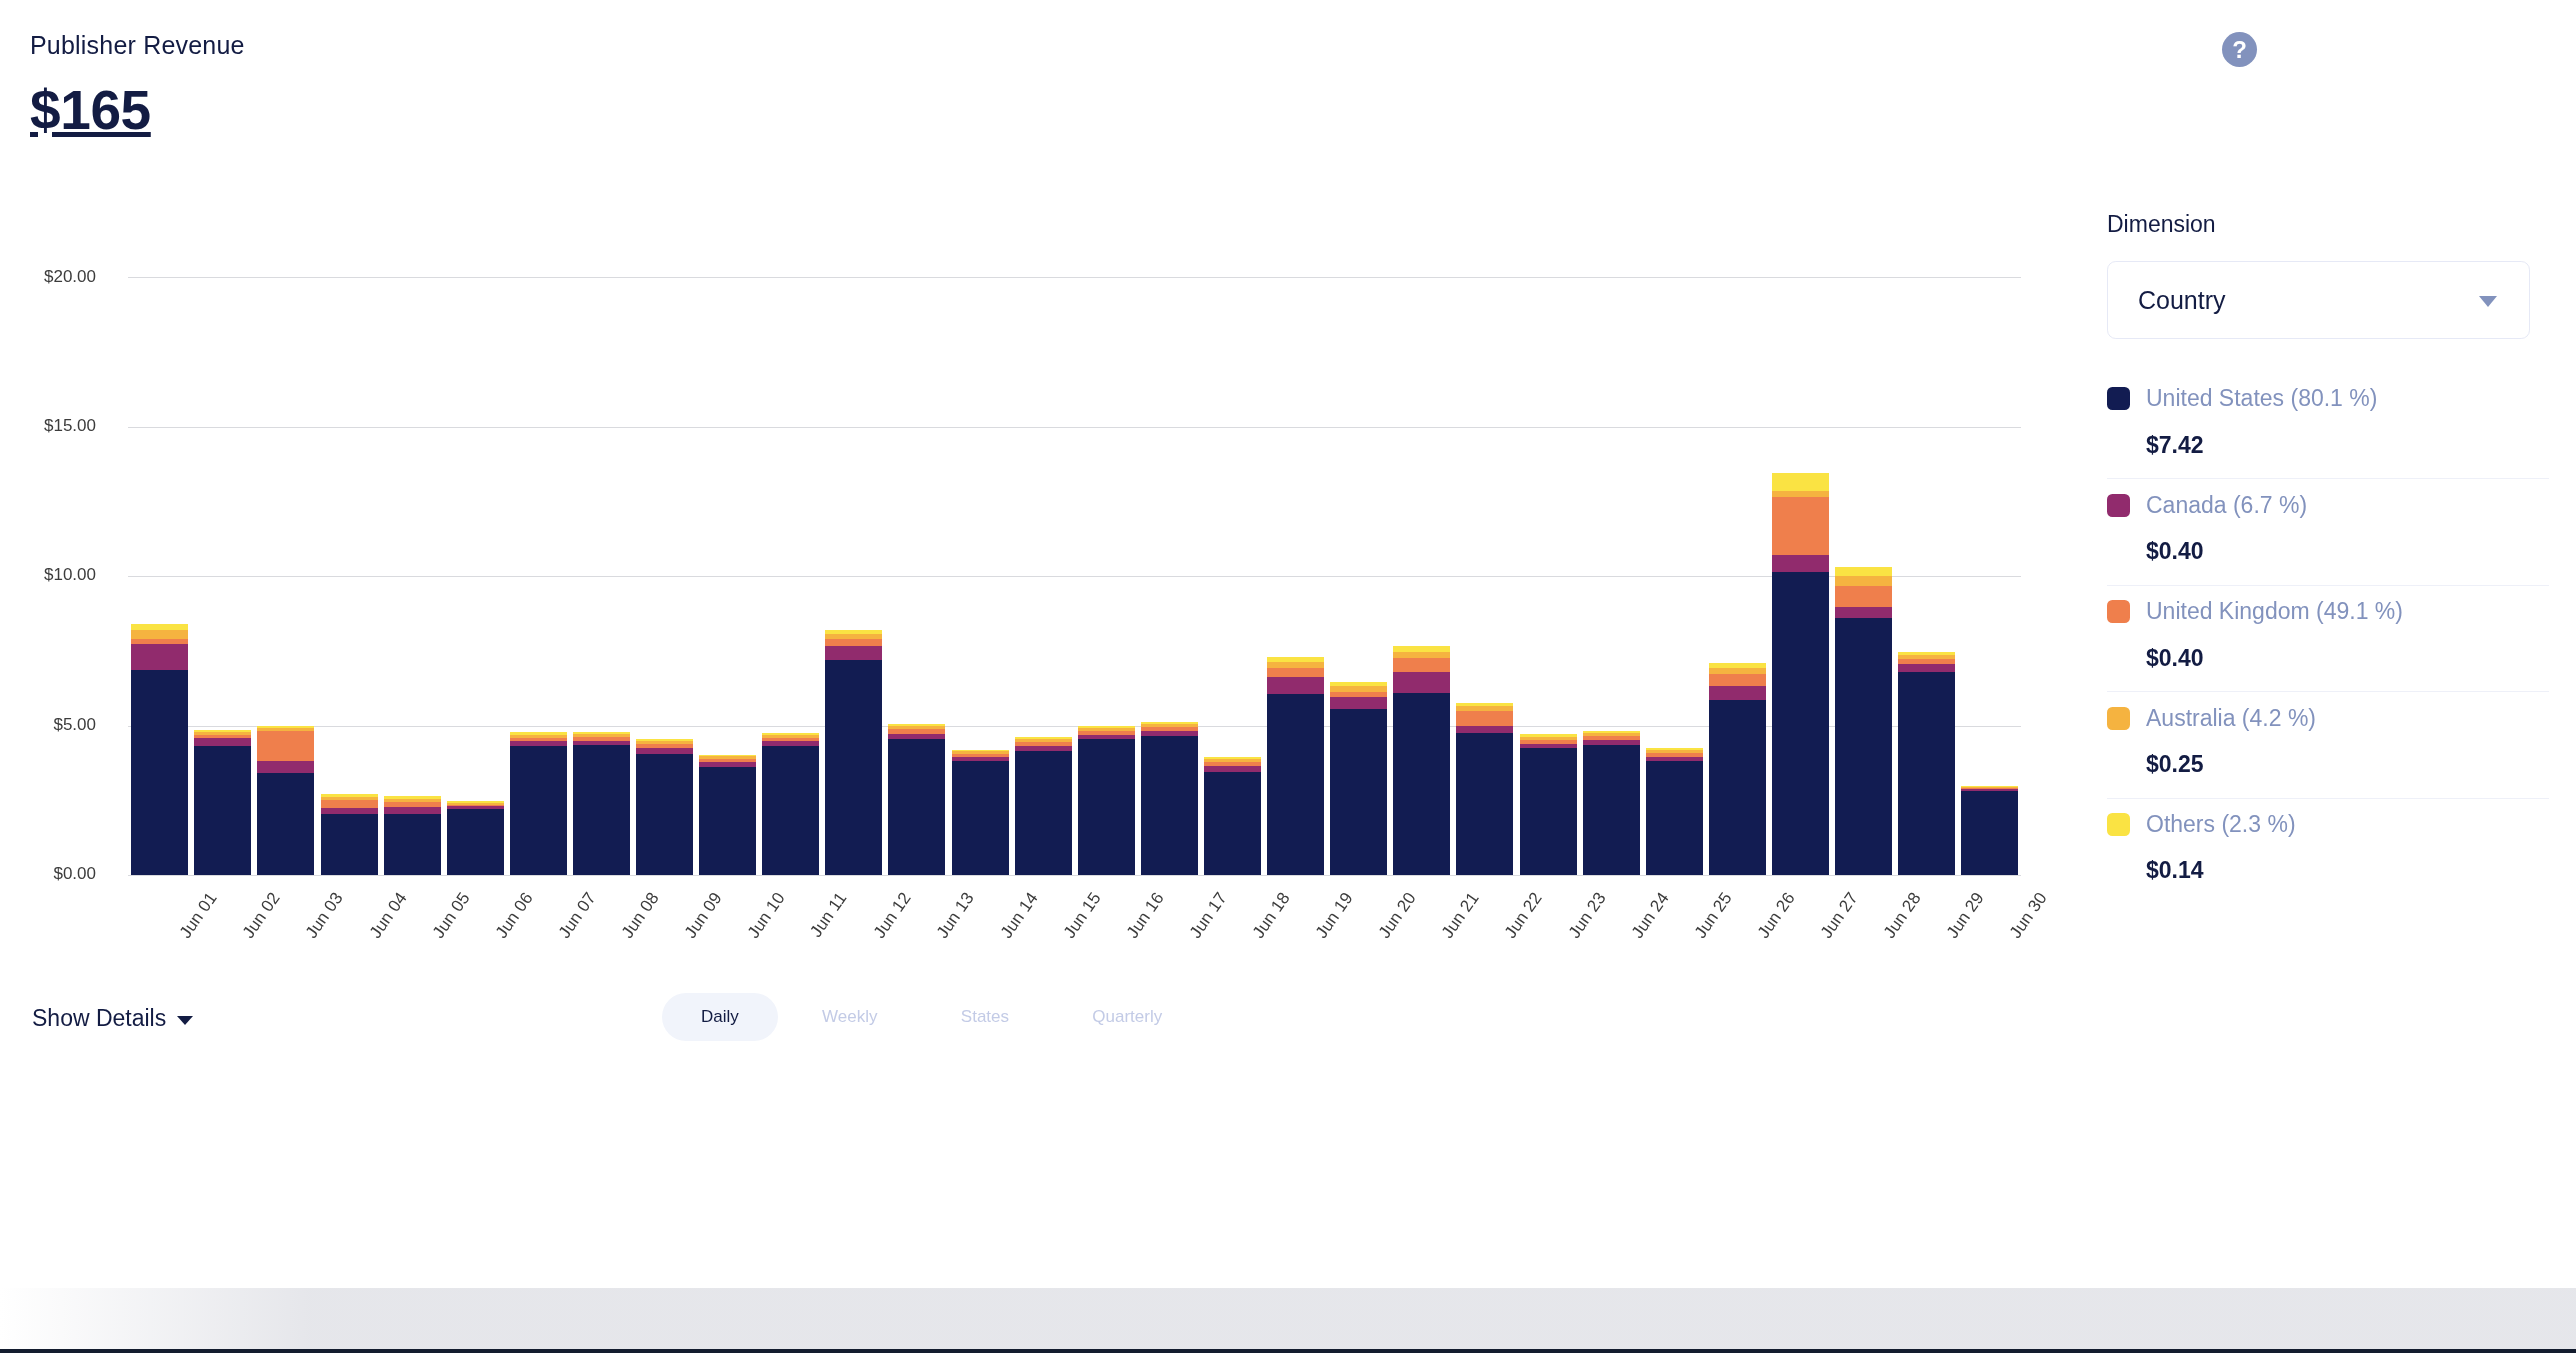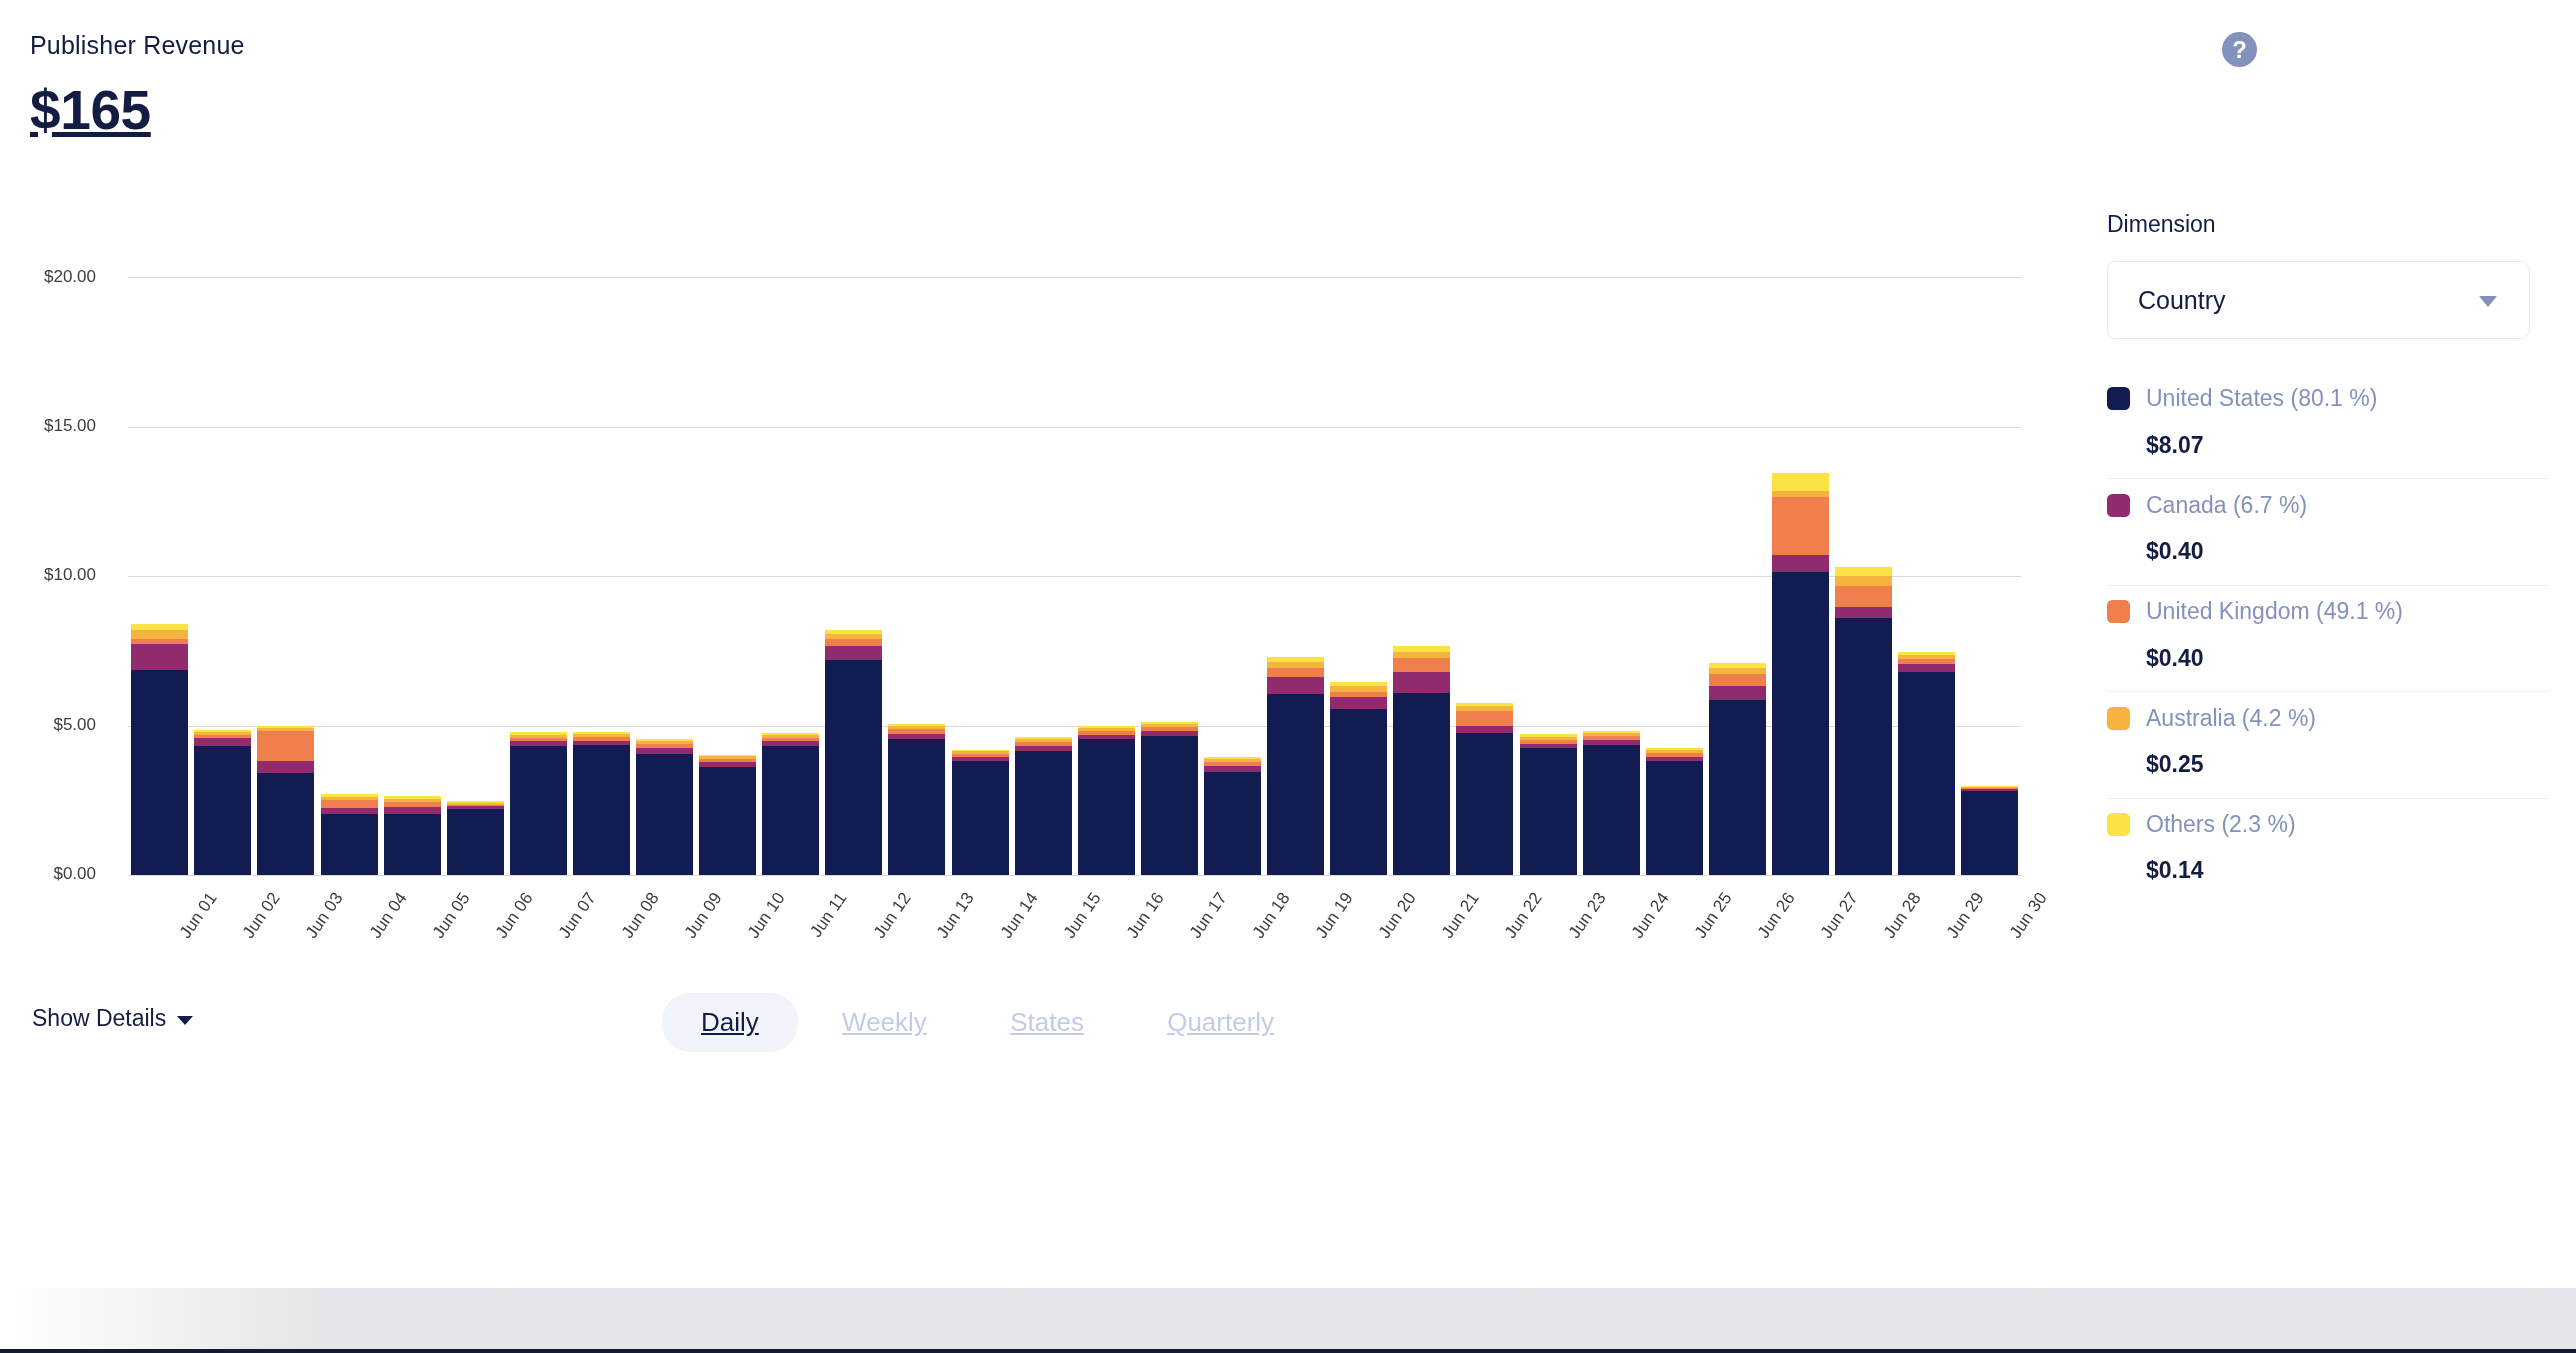--- a/index.html
+++ b/index.html
@@ -153,26 +153,25 @@
     position: absolute;
     left: 662px;
     top: 993px;
     display: flex;
     align-items: center;
     gap: 5.3px;
   }
   .tab {
     padding: 14px 39px;
     border-radius: 28px;
-    font-size: 26px;
+    font-size: 17px;
     color: #c3cbe6;
     cursor: pointer;
     white-space: nowrap;
     user-select: none;
-    text-decoration: underline;
   }
   .tab.active {
     background: #f1f4fb;
     color: #131c43;
   }
 
   
   .sidebar {
     position: absolute;
     left: 2107px;
@@ -546,21 +545,21 @@
     <div class="select">
       <span class="select-value">Country</span>
       <span class="caret"></span>
     </div>
     <div class="legend" id="legend">
         <div class="legend-item">
           <div class="legend-head">
             <span class="swatch" style="background: rgb(18, 28, 82);"></span>
             <span class="legend-name">United States (80.1 %)</span>
           </div>
-          <div class="legend-val">$8.07</div>
+          <div class="legend-val">$7.42</div>
         </div>
         <div class="legend-item">
           <div class="legend-head">
             <span class="swatch" style="background: rgb(145, 43, 109);"></span>
             <span class="legend-name">Canada (6.7 %)</span>
           </div>
           <div class="legend-val">$0.40</div>
         </div>
         <div class="legend-item">
           <div class="legend-head">

